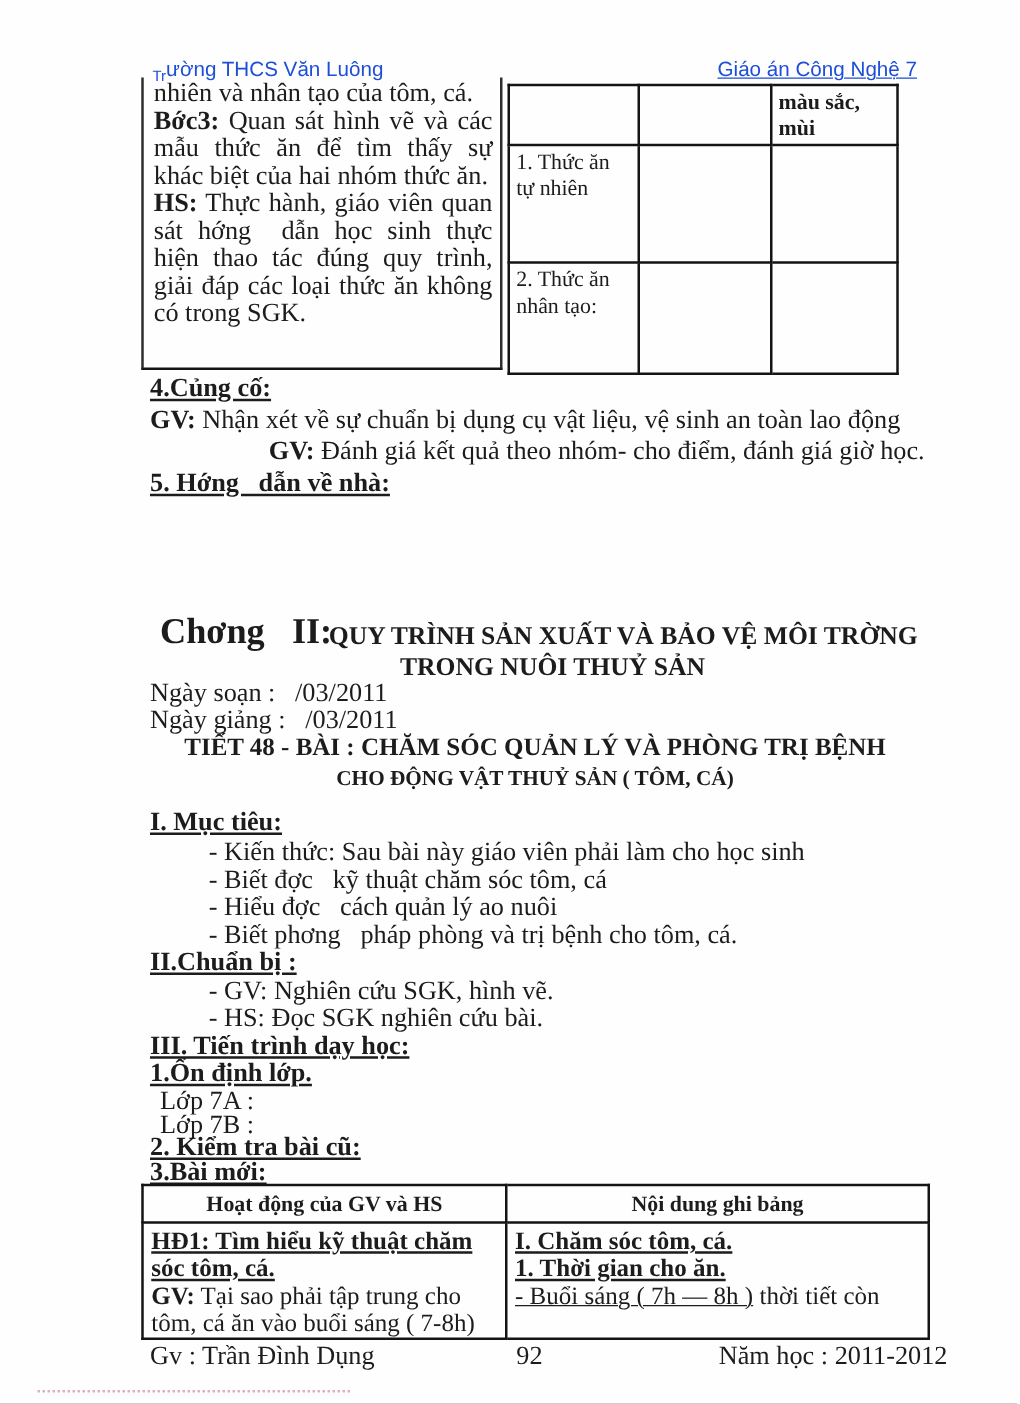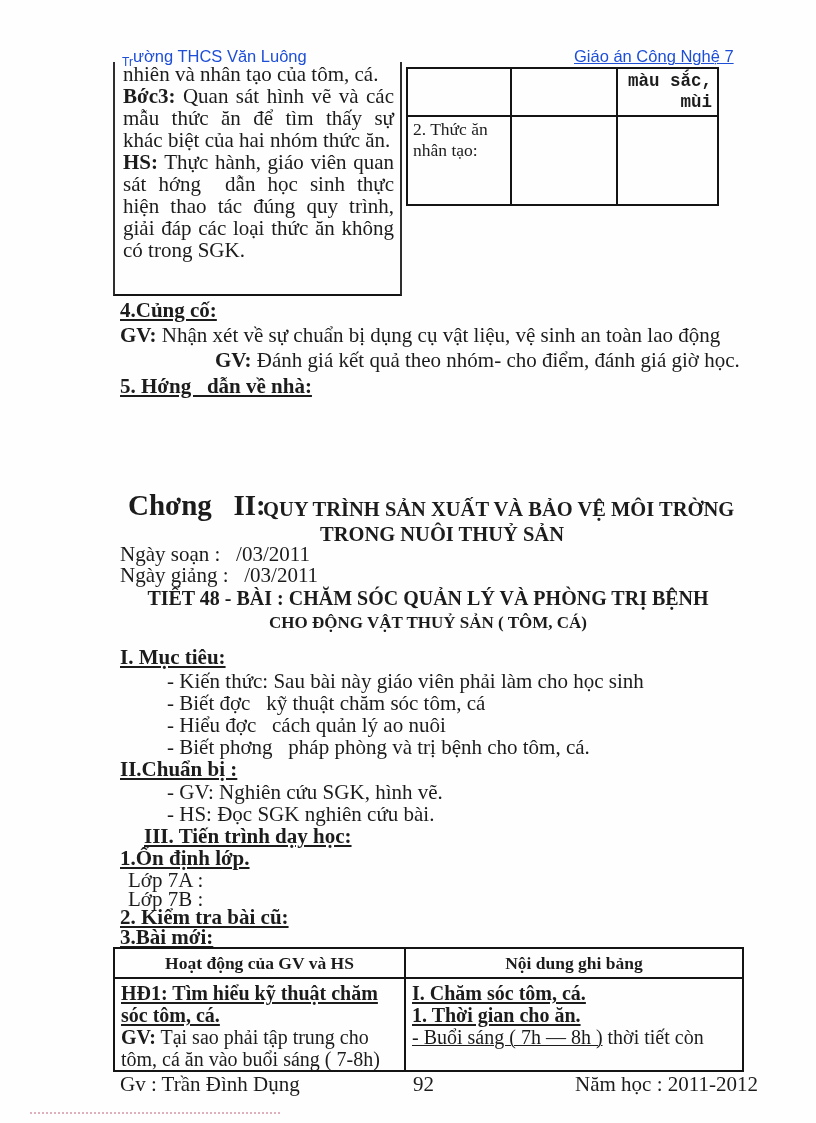--- a/index.html
+++ b/index.html
@@ -54,21 +54,26 @@
     <div class="carry-left t">
       <p>nhiên và nhân tạo của tôm, cá.</p>
       <p><span class="b">Bớc3:</span><span class="pre"> Quan sát hình vẽ và các mẫu thức ăn để tìm thấy sự khác biệt của hai nhóm thức ăn.</span></p>
       <p><span class="b">HS:</span><span class="pre"> Thực hành, giáo viên quan sát hớng  dẫn học sinh thực hiện thao tác đúng quy trình, giải đáp các loại thức ăn không có trong SGK.</span></p>
     </div>
     <table class="obs">
       <tbody>
           <tr class="r1">
         <td class="c1"></td>
         <td class="c2"></td>
-        <td class="c3 b" style="text-align:right;font-family:Liberation Mono, monospace;">màu sắc, mùi</td>
+        <td class="c3 b" style="text-align:left;">màu sắc, mùi</td>
+      </tr>
+      <tr class="r2">
+        <td class="c1">1. Thức ăn tự nhiên</td>
+        <td class="c2"></td>
+        <td class="c3"></td>
       </tr>
       <tr class="r3">
         <td class="c1">2. Thức ăn nhân tạo:</td>
         <td class="c2"></td>
         <td class="c3"></td>
       </tr>
     </tbody>
       </table>
   </div>
 
@@ -90,21 +95,21 @@
   <div class="abs t" style="left:120px;top:646px;"><span class="b u">I. Mục tiêu:</span></div>
   <div class="abs t pre" style="left:167px;top:670px;">- Kiến thức: Sau bài này giáo viên phải làm cho học sinh</div>
   <div class="abs t pre" style="left:167px;top:692px;">- Biết đợc   kỹ thuật chăm sóc tôm, cá</div>
   <div class="abs t pre" style="left:167px;top:714px;">- Hiểu đợc   cách quản lý ao nuôi</div>
   <div class="abs t pre" style="left:167px;top:736px;">- Biết phơng   pháp phòng và trị bệnh cho tôm, cá.</div>
 
   <div class="abs t" style="left:120px;top:758px;"><span class="b u">II.Chuẩn bị :</span></div>
   <div class="abs t" style="left:167px;top:781px;">- GV: Nghiên cứu SGK, hình vẽ.</div>
   <div class="abs t" style="left:167px;top:803px;">- HS: Đọc SGK nghiên cứu bài.</div>
 
-  <div class="abs t" style="left:120px;top:825px;margin-left:24px;"><span class="b u">III. Tiến trình dạy học:</span></div>
+  <div class="abs t" style="left:120px;top:825px;"><span class="b u">III. Tiến trình dạy học:</span></div>
   <div class="abs t" style="left:120px;top:847px;"><span class="b u">1.Ổn định lớp.</span></div>
   <div class="abs t" style="left:128px;top:869px;">Lớp 7A :</div>
   <div class="abs t" style="left:128px;top:888px;">Lớp 7B :</div>
   <div class="abs t" style="left:120px;top:906px;"><span class="b u">2. Kiểm tra bài cũ:</span></div>
   <div class="abs t" style="left:120px;top:926px;"><span class="b u">3.Bài mới:</span></div>
 
   <div class="abs main-tbl">
     <table class="mt">
       <tbody>
           <tr class="mth">

